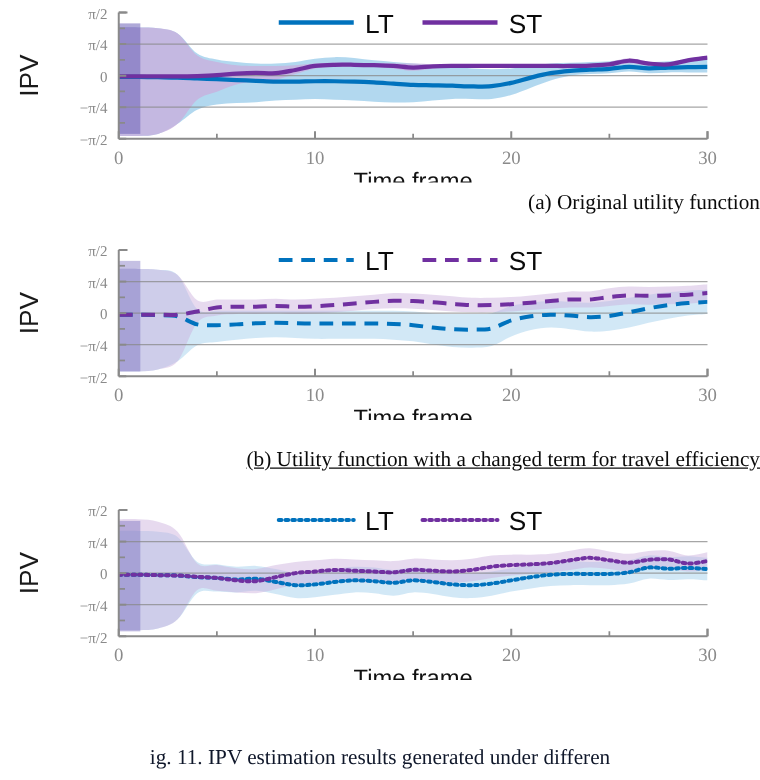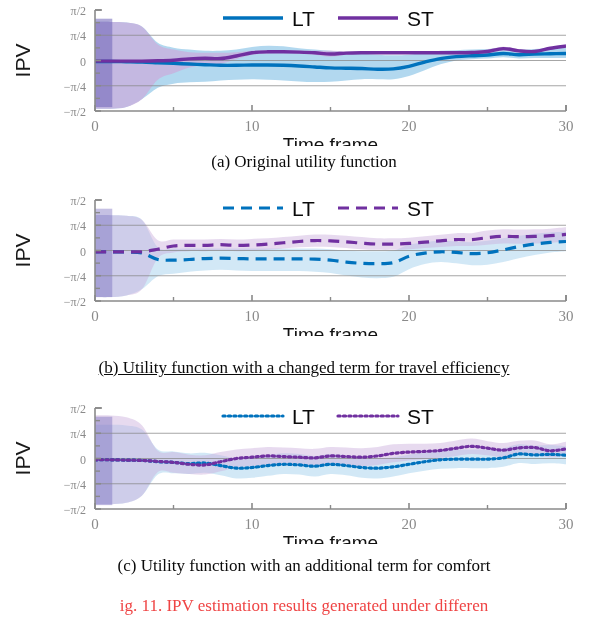--- a/index.html
+++ b/index.html
@@ -9,30 +9,30 @@
     overflow:hidden;position:relative;
   }
   .figure{position:absolute;left:0;top:0;width:608px;height:624px;}
   .panel{position:absolute;left:0;width:608px;}
   #panel-a{top:0;height:180px;}
   #panel-b{top:190px;height:190px;}
   #panel-c{top:398px;height:180px;}
   .plotwrap{position:relative;width:492px;}
   .plotwrap svg{display:block;}
   .subcaption{
-    position:absolute;left:0;width:608px;text-align:center;
+    position:absolute;left:0;width:608px;text-align:right;
     font-family:"Liberation Serif", serif;
     font-size:17px;color:#0a0a0a;white-space:nowrap;
   }
   #cap-a{top:152px;}
   #cap-b{top:358px;text-decoration:underline;}
   #cap-c{top:556px;}
   .figcaption{
     position:absolute;left:0;top:596px;width:608px;text-align:center;
-    font-family:"Liberation Serif", serif;font-size:17px;color:#ef4444;
+    font-family:"Liberation Serif", serif;font-size:17px;color:#0f172a;
     white-space:nowrap;overflow:hidden;
   }
   text{font-family:"Liberation Sans", sans-serif;}
   .ylab{font-family:"Liberation Sans", sans-serif;font-size:21px;fill:#1a1a1a;font-weight:400;}
   .xlab{font-family:"Liberation Sans", sans-serif;font-size:19px;fill:#111111;}
   .tick{font-family:"Liberation Serif", serif;font-size:12px;fill:#8a8a8a;}
   .xtick{font-family:"Liberation Serif", serif;font-size:15px;fill:#8a8a8a;}
   .leglab{font-family:"Liberation Sans", sans-serif;font-size:21px;fill:#0a0a0a;}
 </style>
 </head>
@@ -217,16 +217,15 @@
           <text x="330.5" y="151" class="xlab" text-anchor="middle">Time frame</text>
           <g>
             <line x1="223" y1="18" x2="283" y2="18" stroke="#0072BD" stroke-width="3.2" stroke-linecap="round" stroke-dasharray="2.2,3.2"></line>
             <text x="292" y="26" class="leglab">LT</text>
             <line x1="338" y1="18" x2="398" y2="18" stroke="#7030A0" stroke-width="3.2" stroke-linecap="round" stroke-dasharray="2.2,3.2"></line>
             <text x="407" y="26" class="leglab">ST</text>
           </g>
         </svg>
       </div>
   </div>
-  <div class="subcaption" id="cap-c">(c) Utility function with an additional term for comfort</div>
 
   <div class="figcaption">ig. 11. IPV estimation results generated under differen</div>
 </div>
 
 </body></html>

